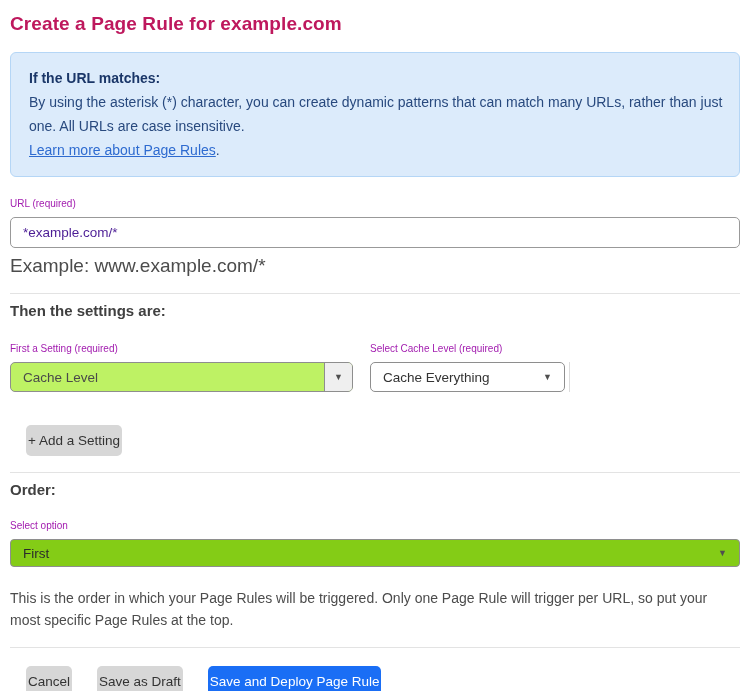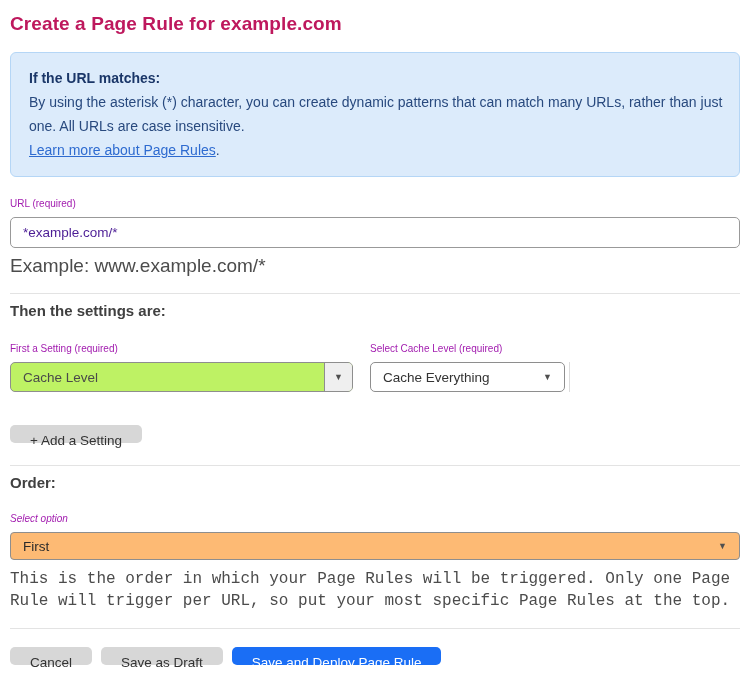--- a/index.html
+++ b/index.html
@@ -146,58 +146,58 @@
   }
   .col2-wrap { display: flex; align-items: flex-end; }
 
   .btn {
     display: inline-block;
     border: none;
     border-radius: 5px;
     font-family: "Liberation Sans", "DejaVu Sans", sans-serif;
     font-size: 13.5px;
     cursor: pointer;
-    padding: 0 20px;
-    height: 18px;
+    padding: 0 2px;
+    height: 31px;
     line-height: 31px;
+    margin-left: 16px;
   }
   .btn-gray {
     background: #d7d7d7;
     color: #333333;
   }
   .btn-blue {
     background: #1a6ef5;
     color: #ffffff;
   }
   .add-setting-btn { margin-top: 33px; }
 
   
   .wide-select {
     width: 730px;
     height: 28px;
     border: 1px solid #8e8e8e;
     border-radius: 4px;
-    background: #fdba74;
+    background: #84cc16;
     display: flex;
     align-items: center;
     justify-content: space-between;
     padding: 0 12px;
     font-size: 13.5px;
     color: #2b2b2b;
     cursor: pointer;
   }
   .order-help {
-    font-size: 16px;
+    font-size: 14px;
     color: #4c4c4c;
     line-height: 22px;
-    margin-top: 8px;
+    margin-top: 20px;
     width: 730px;
-    font-family: Liberation Mono, monospace;
-  }
-  .order-label { margin-top: 22px; font-style: italic; }
+  }
+  .order-label { margin-top: 22px; }
   .order-select-wrap { margin-top: 0; }
 
   .actions-row {
     display: flex;
     gap: 9px;
     margin-top: 18px;
   }
 </style>
 </head>
 <body>

